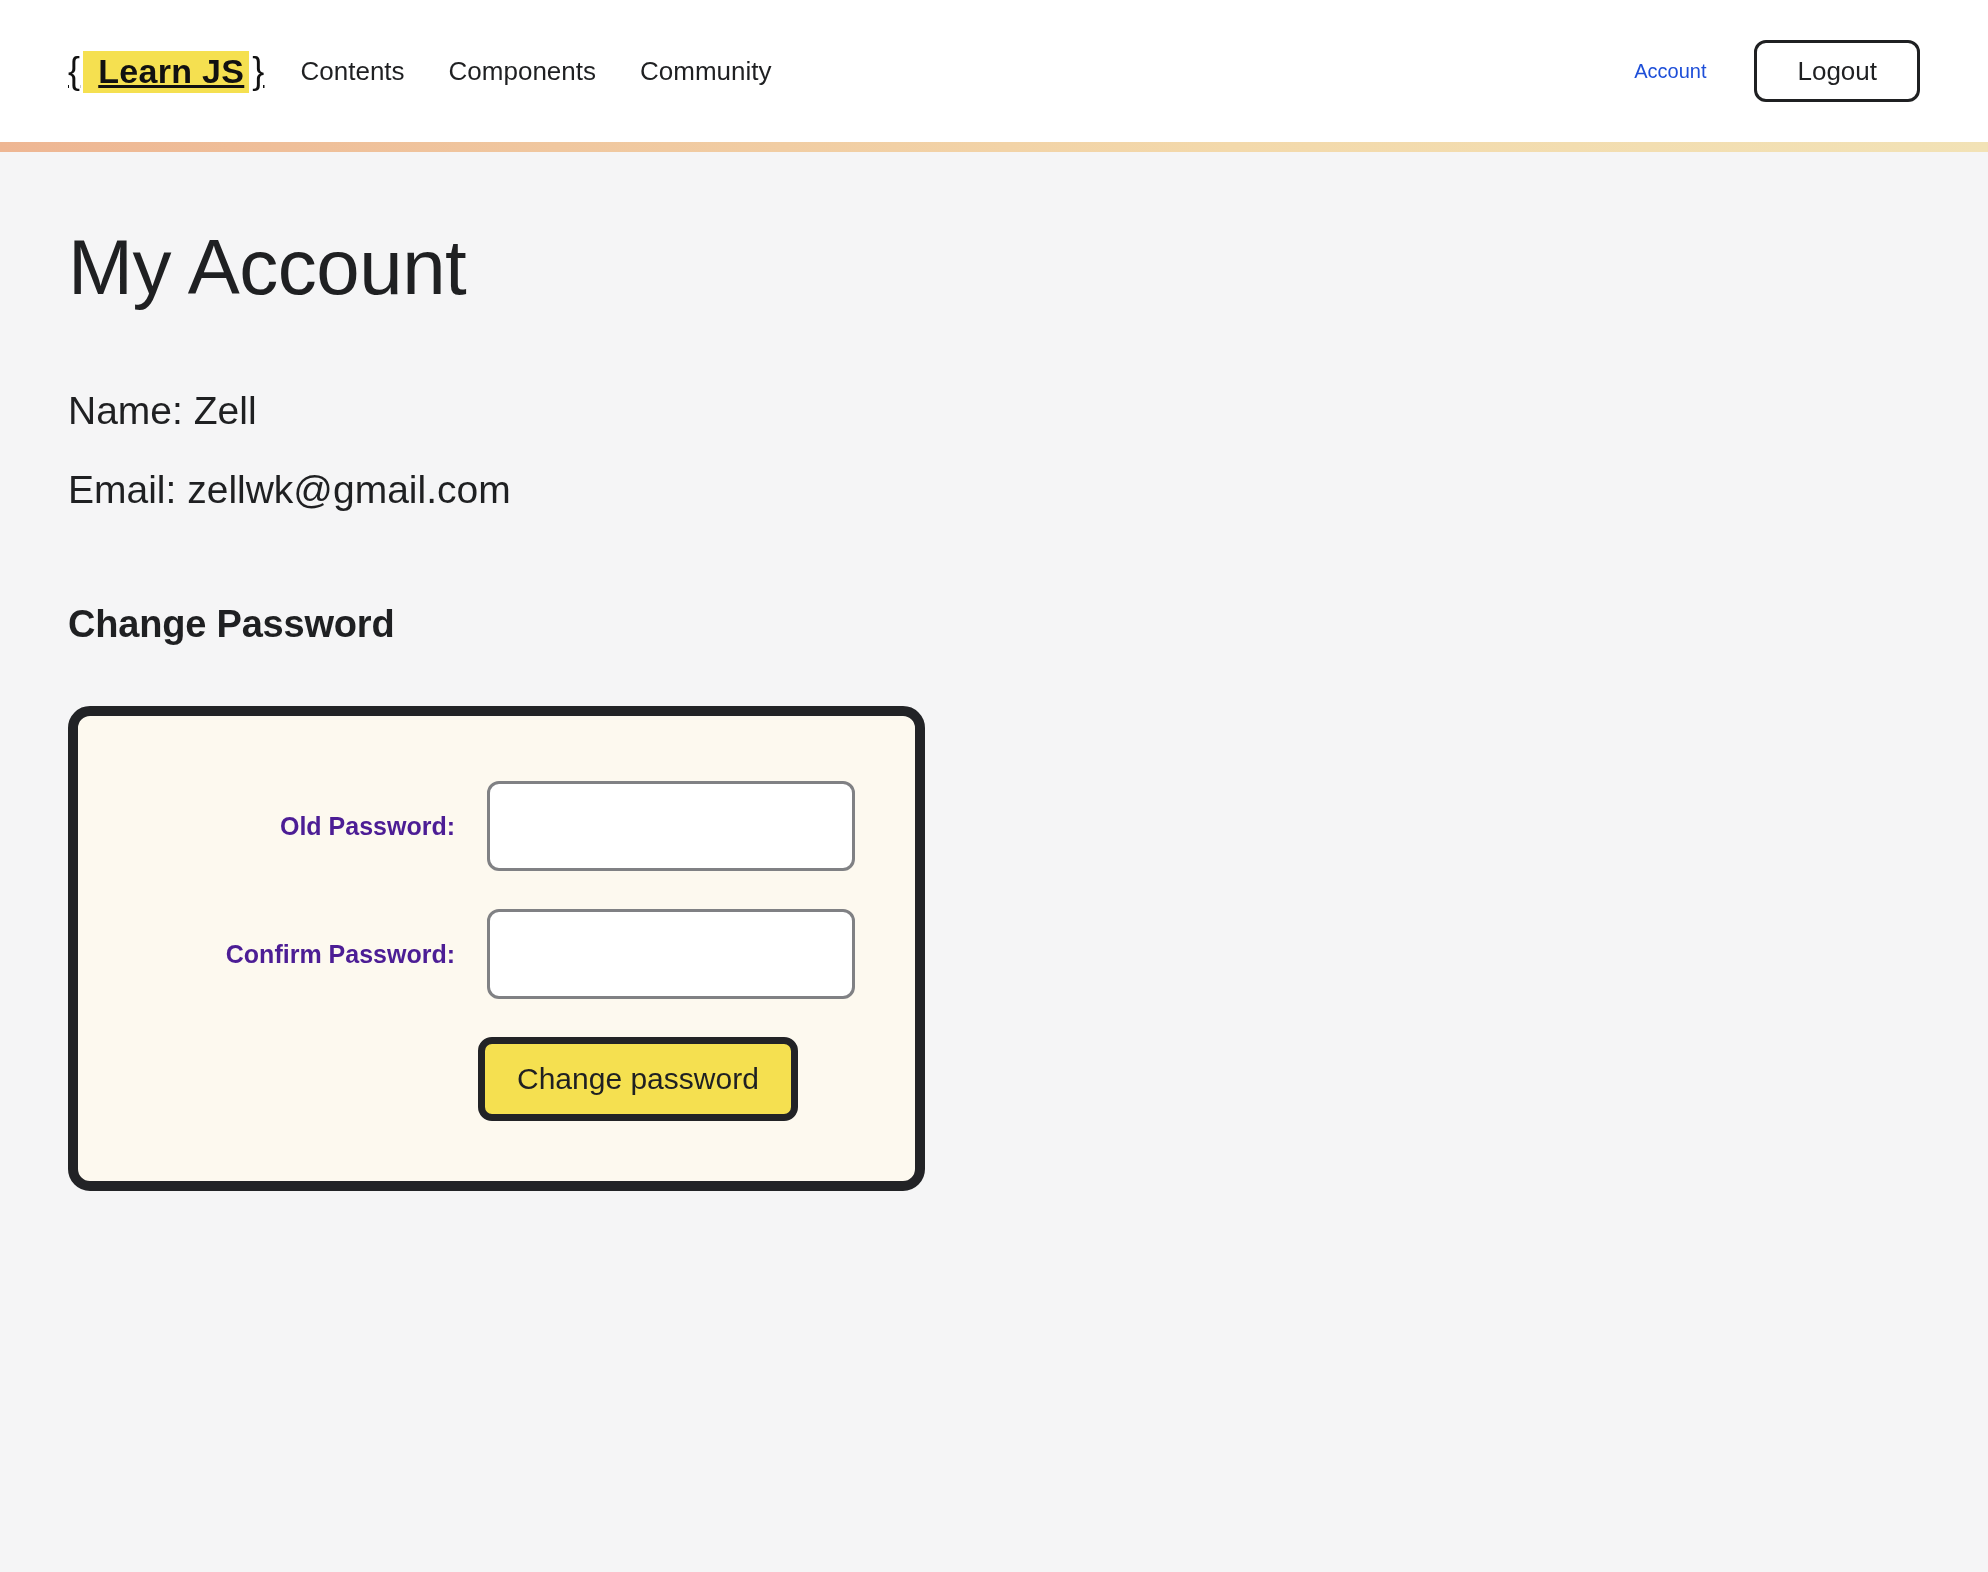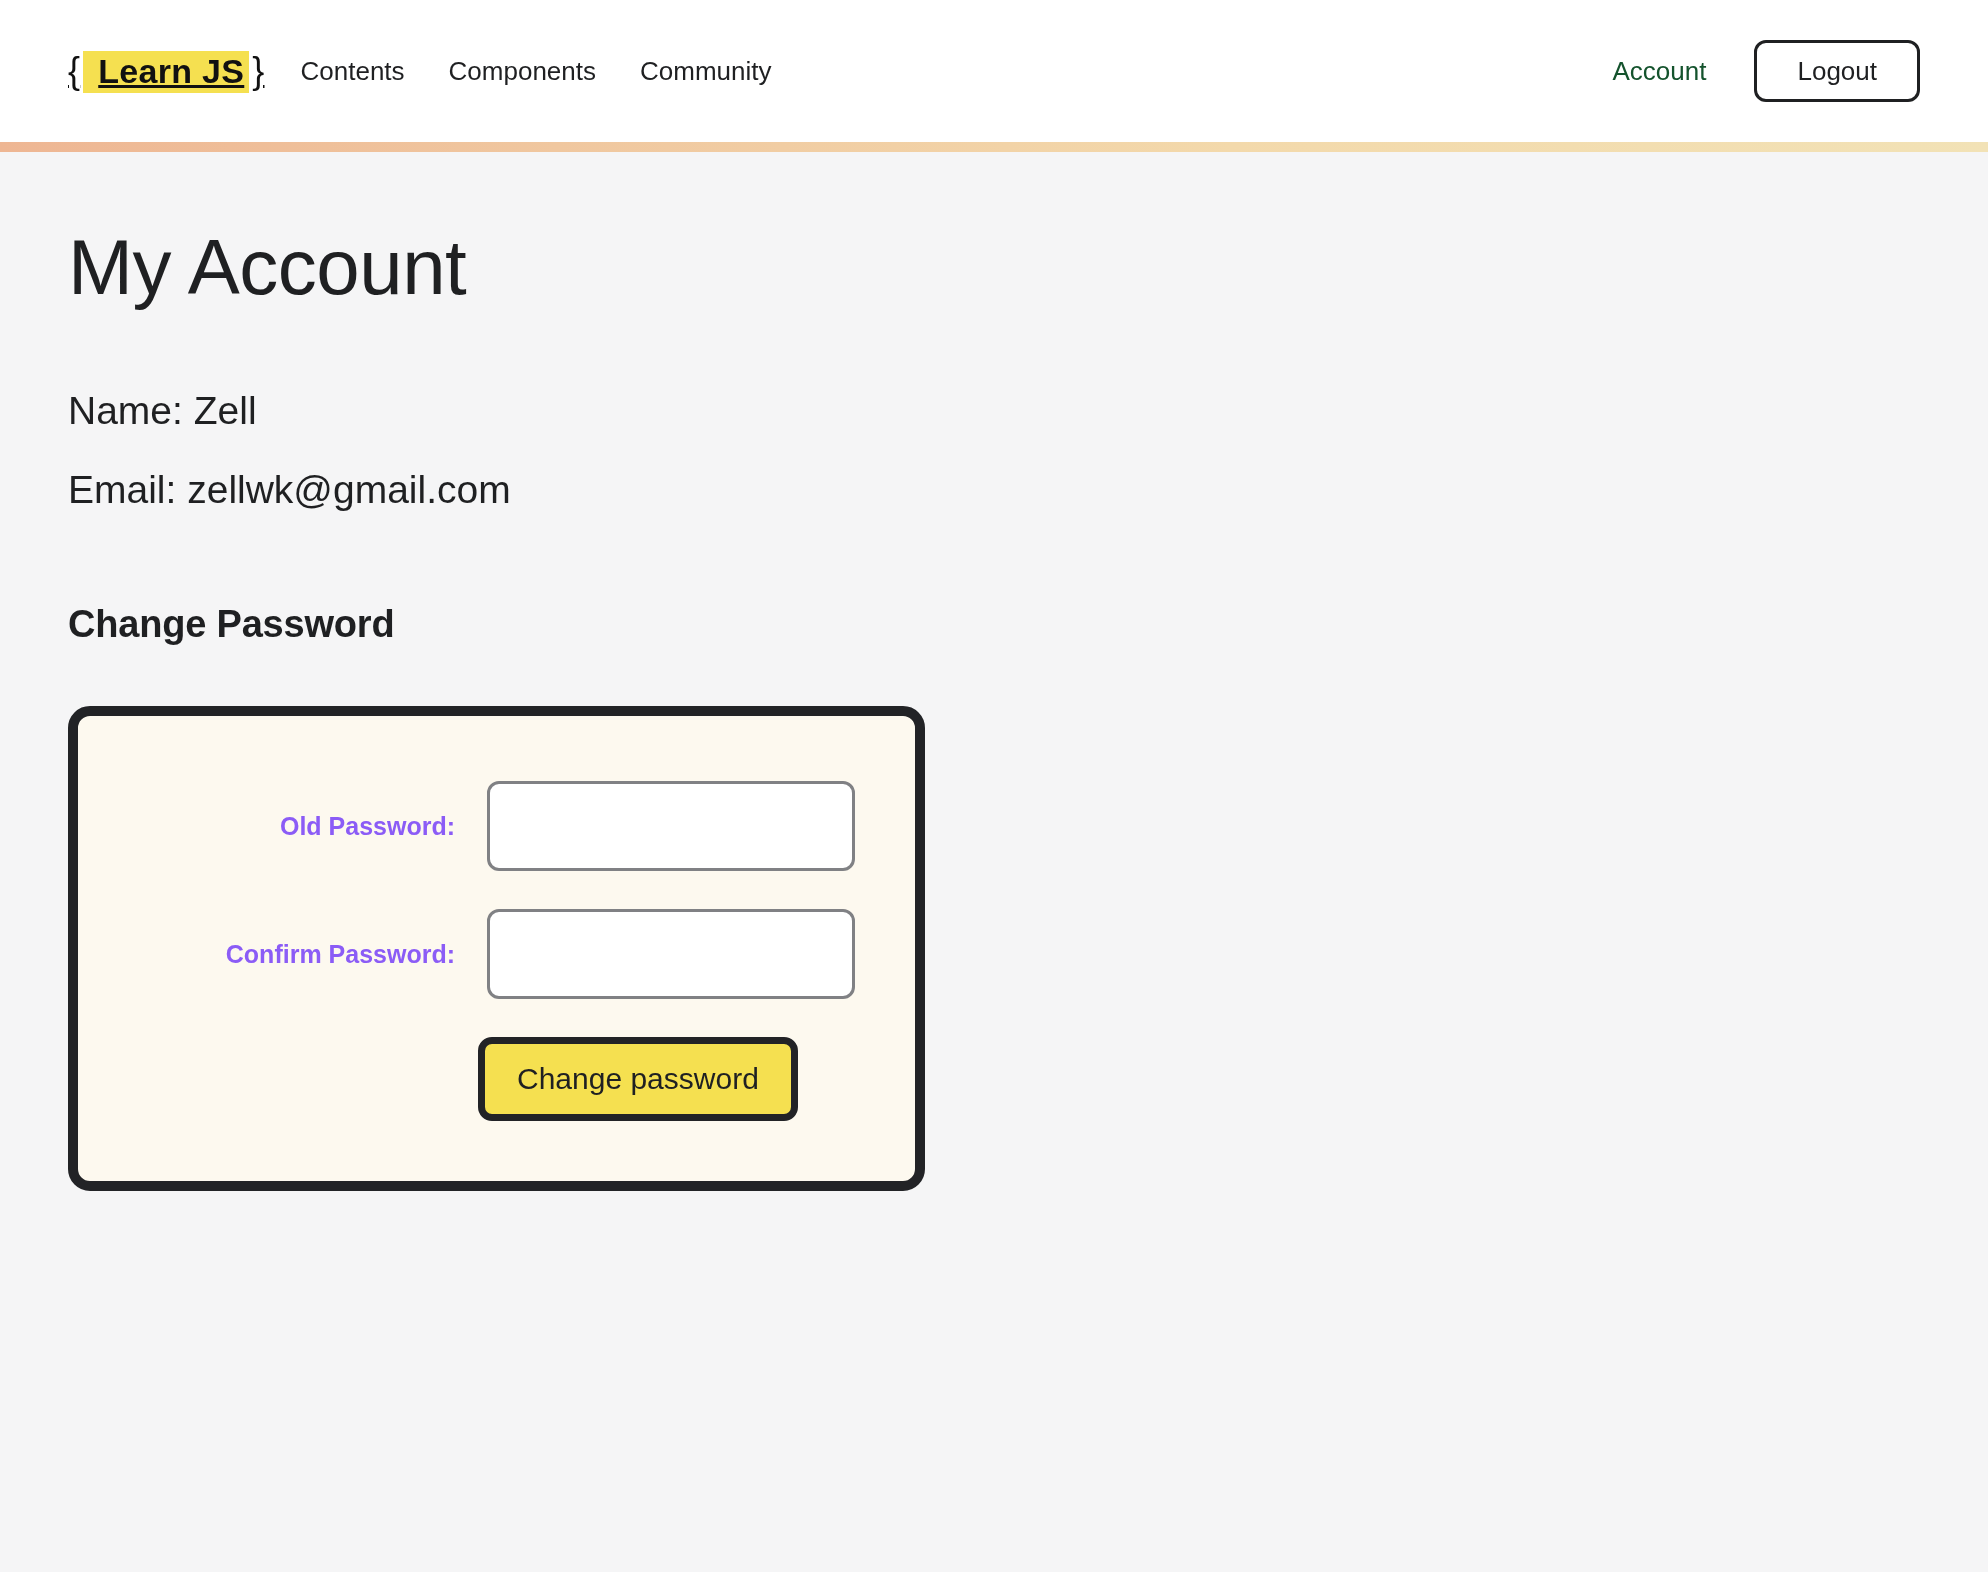--- a/index.html
+++ b/index.html
@@ -65,22 +65,22 @@
     white-space: nowrap;
     line-height: 1;
   }
   .header-right {
     margin-left: auto;
     display: flex;
     align-items: center;
     gap: 48px;
   }
   .account-link {
-    font-size: 26px;
-    color: #14532d;
+    font-size: 20px;
+    color: #1d4ed8;
     text-decoration: none;
     white-space: nowrap;
   }
   .logout-button {
     font-family: "Liberation Sans", sans-serif;
     font-size: 26px;
     color: #1f2022;
     background: #ffffff;
     border: 3px solid #1f2022;
     border-radius: 12px;
@@ -139,21 +139,21 @@
   .form-row {
     display: flex;
     align-items: center;
     margin-bottom: 38px;
   }
   .form-label {
     width: 472px;
     text-align: right;
     font-size: 25px;
     font-weight: 700;
-    color: #8b5cf6;
+    color: #4c1d95;
     padding-right: 32px;
     line-height: 1;
     white-space: nowrap;
   }
   .form-input {
     width: 368px;
     height: 90px;
     background: #ffffff;
     border: 3px solid #808184;
     border-radius: 12px;

